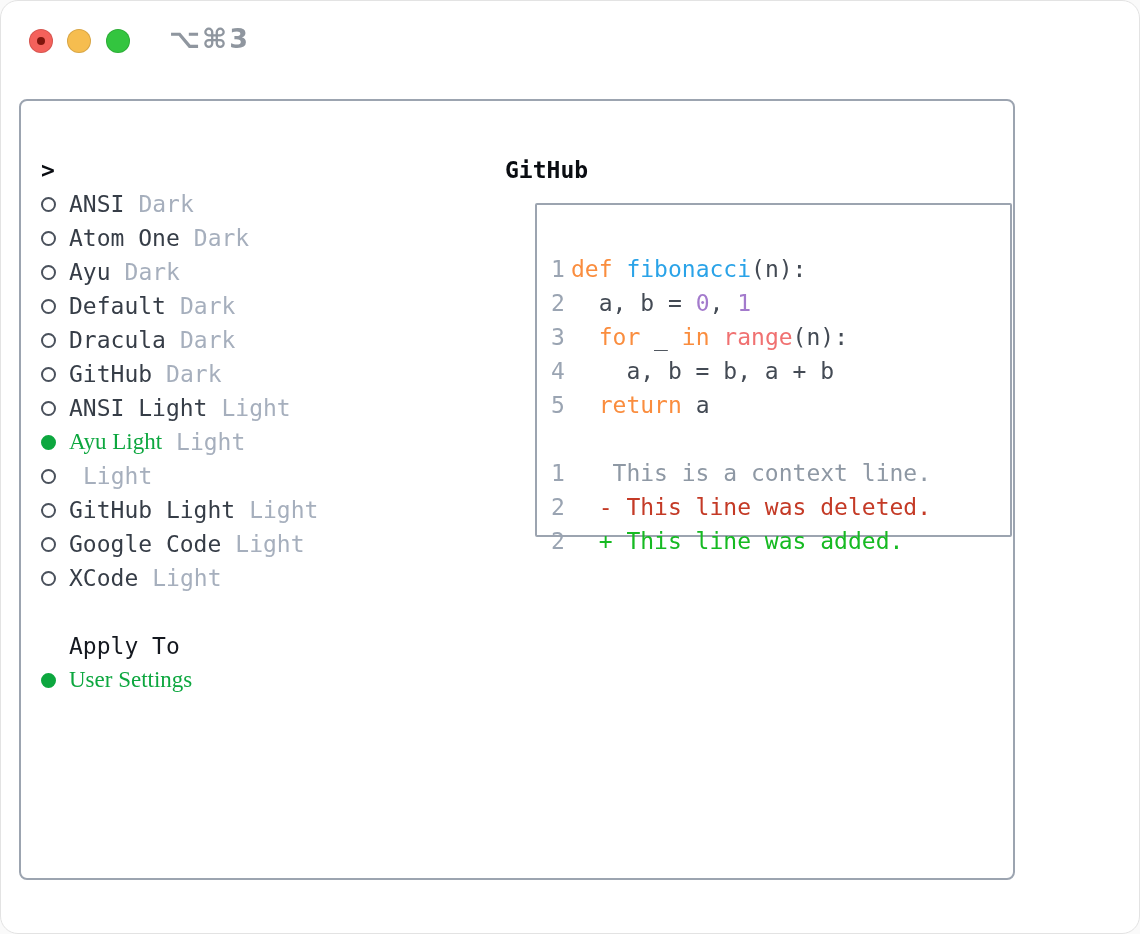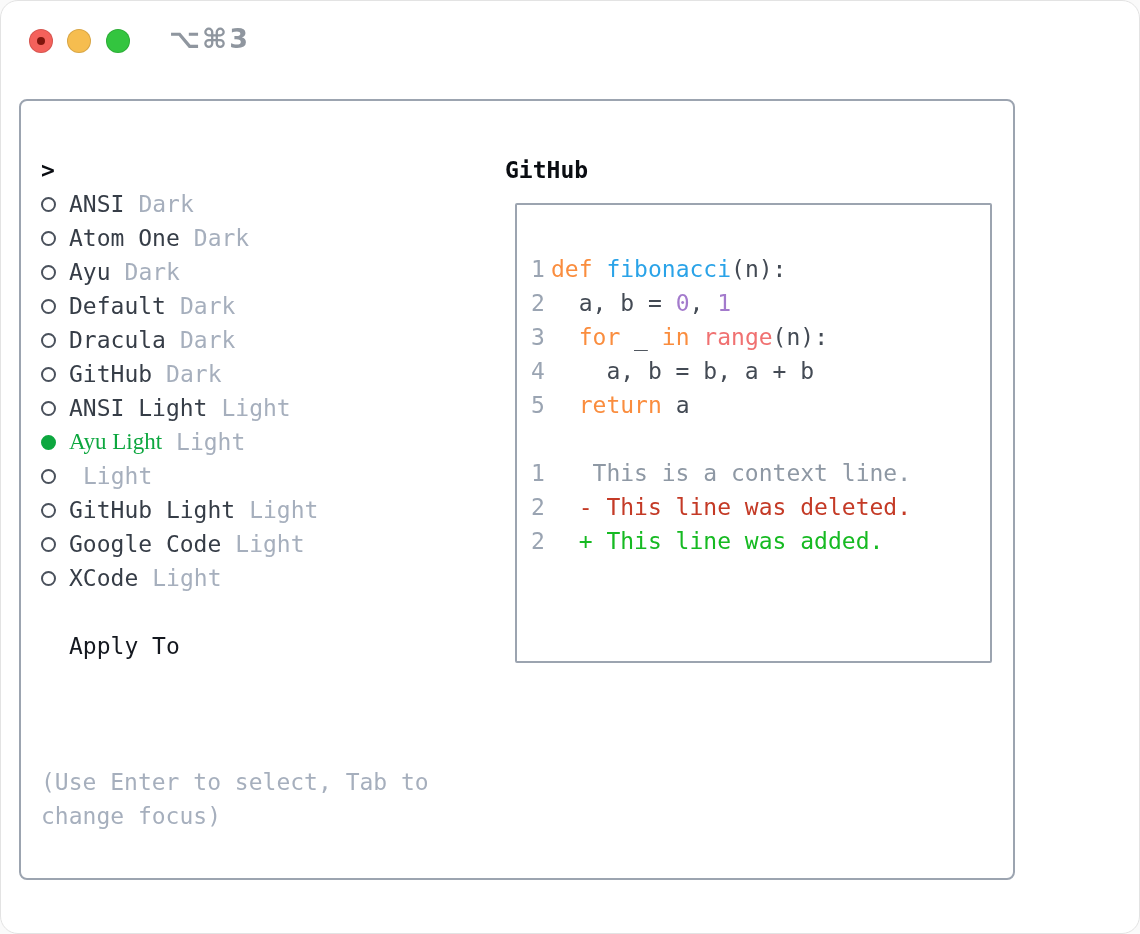--- a/index.html
+++ b/index.html
@@ -40,21 +40,21 @@
   .subhdr{color:#14181F;text-align:right;}
   .tname{color:var(--label);}
   .tname.sel{color:var(--green);font-family:Liberation Serif, serif;}
   .variant{color:var(--muted);margin-left:14px;}
   .spacer{height:34px;}
   .hint{position:absolute;left:20px;top:664px;width:445px;font-size:23px;
       line-height:34px;color:var(--muted);}
   
   .preview-title{position:absolute;left:484px;top:52px;font-size:23px;font-weight:bold;
       color:var(--title);height:34px;display:flex;align-items:center;}
-  .pbox{position:absolute;left:494px;top:102px;width:477px;height:460px;
+  .pbox{position:absolute;left:514px;top:102px;width:477px;height:334px;
       border:2px solid var(--border);border-radius:2px;background:#fff;}
   .codepre{margin:0;padding:47px 0 0 14px;font-size:23px;line-height:34px;white-space:pre;}
   .cl{height:34px;}
   .ln{display:inline-block;width:14px;margin-right:6px;color:var(--lineno);}
   .kw{color:var(--kw);} .fn{color:var(--fn);} .num{color:var(--num);}
   .bi{color:var(--bi);margin-top:28px;} .pl{color:var(--code);}
   .ctx{color:var(--ctx);} .del{color:var(--del);text-align:right;} .add{color:var(--add);}
 </style>
 </head>
 <body>
@@ -87,24 +87,24 @@
           <div class="row"><span class="marker"><span class="circle"></span></span><span class="tname">GitHub Light</span><span class="variant">Light</span></div>
           <div class="row"><span class="marker"><span class="circle"></span></span><span class="tname">Google Code</span><span class="variant">Light</span></div>
           <div class="row"><span class="marker"><span class="circle"></span></span><span class="tname">XCode</span><span class="variant">Light</span></div>
         </div>
       <div class="spacer"></div>
       <div class="row">
         <span class="marker"></span>
         <span class="subhdr">Apply To</span>
       </div>
       <div id="apply-rows">
+          <div class="row"><span class="marker"><span class="circle filled"></span></span><span class="tname sel">User Settings</span></div>
         </div>
     </div>
 
-    <div class="hint">(Use Enter to select, Tab to change focus)</div>
 
     <div class="preview-title">GitHub</div>
     <div class="pbox">
       <pre class="codepre" id="code-pre"><div class="cl"><span class="ln">1</span><span class="kw">def</span><span class="pl"> </span><span class="fn">fibonacci</span><span class="pl">(n):</span></div><div class="cl"><span class="ln">2</span><span class="pl">  a, b = </span><span class="num">0</span><span class="pl">, </span><span class="num">1</span></div><div class="cl"><span class="ln">3</span><span class="pl">  </span><span class="kw">for</span><span class="pl"> _ </span><span class="kw">in</span><span class="pl"> </span><span class="bi">range</span><span class="pl">(n):</span></div><div class="cl"><span class="ln">4</span><span class="pl">    a, b = b, a + b</span></div><div class="cl"><span class="ln">5</span><span class="pl">  </span><span class="kw">return</span><span class="pl"> a</span></div><div class="cl"></div><div class="cl"><span class="ln">1</span><span class="ctx">   This is a context line.</span></div><div class="cl"><span class="ln">2</span><span class="del">  - This line was deleted.</span></div><div class="cl"><span class="ln">2</span><span class="add">  + This line was added.</span></div></pre>
     </div>
 
   </div>
 </div>
 
 </body></html>

